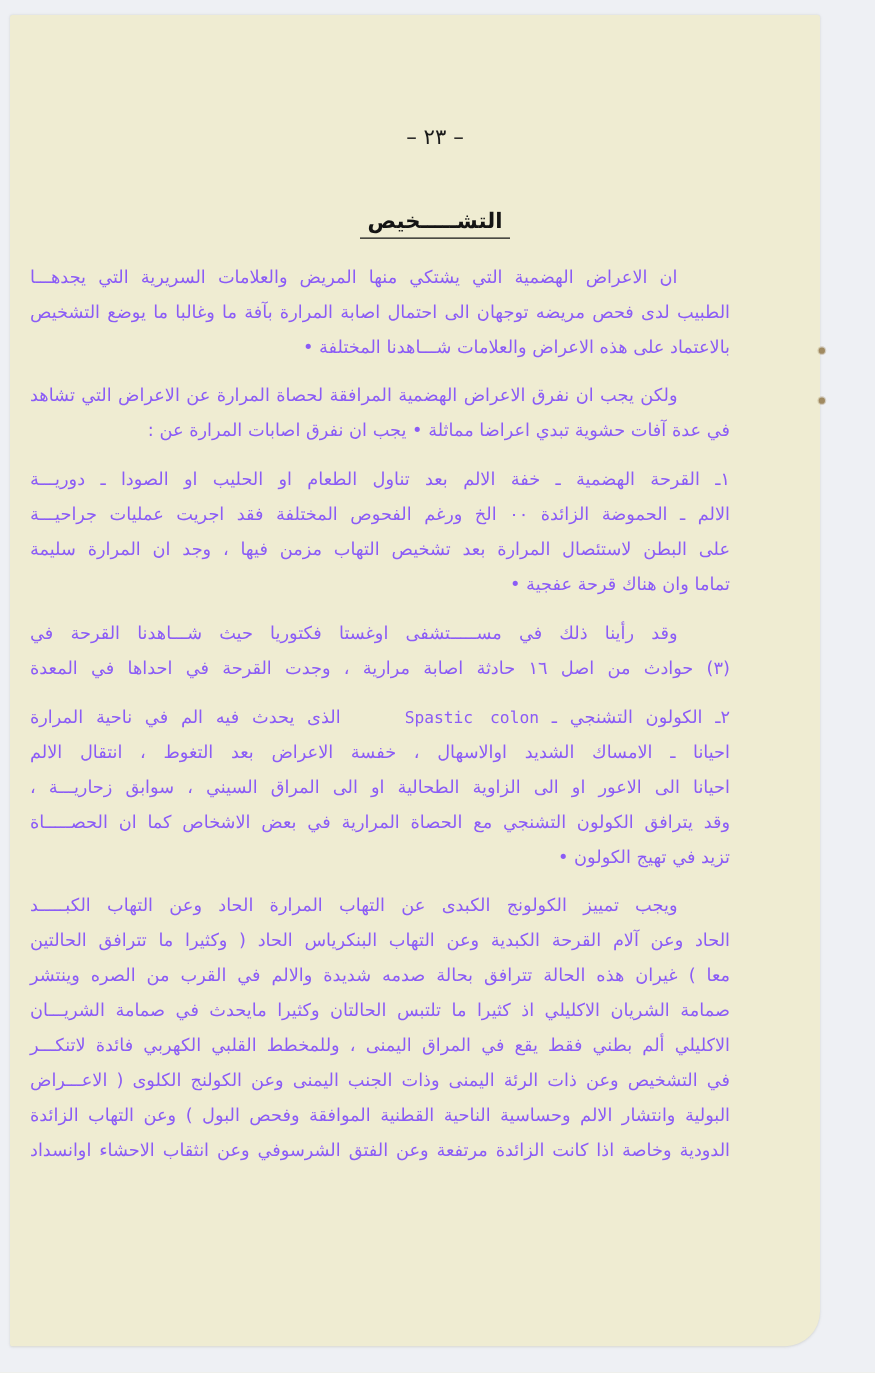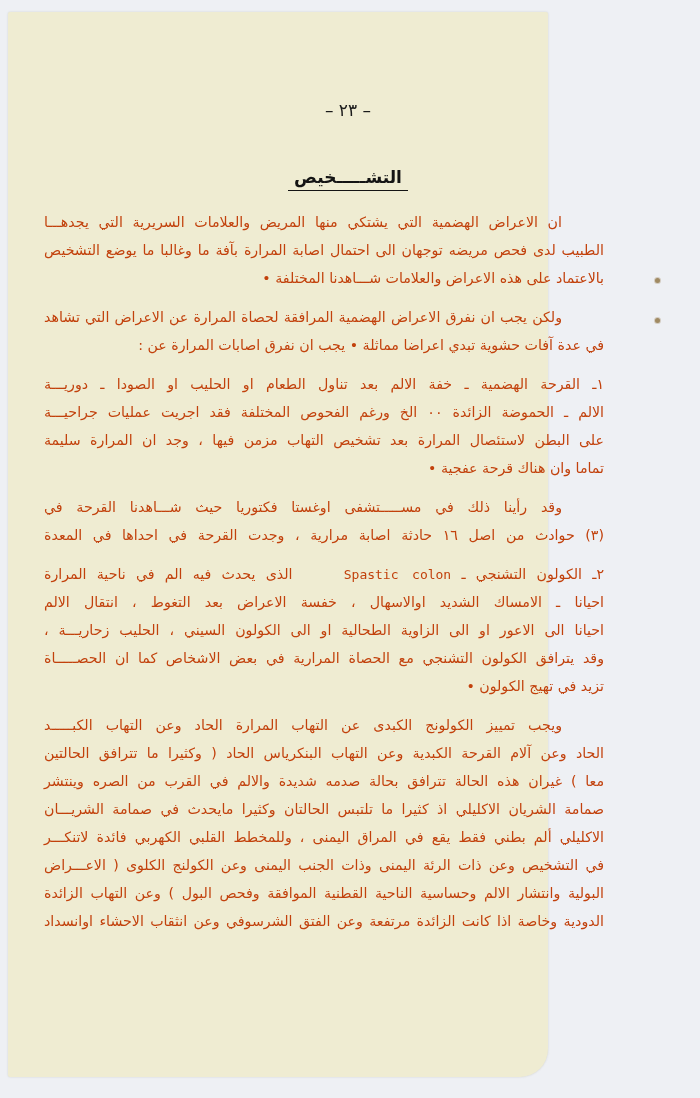--- a/index.html
+++ b/index.html
@@ -7,21 +7,21 @@
     padding: 0;
     width: 700px;
     height: 1098px;
     background: #eef0f4;
     overflow: hidden;
   }
   .paper {
     position: absolute;
     left: 8px;
     top: 12px;
-    width: 540px;
+    width: 648px;
     height: 1065px;
     background: #efecd2;
     border-radius: 2px 2px 28px 2px;
     box-shadow: 0 0 2px rgba(120,120,110,0.25);
   }
   .page-number {
     position: absolute;
     left: 0;
     width: 680px;
     top: 88px;
@@ -44,27 +44,27 @@
     color: #141414;
     direction: rtl;
   }
   .heading span {
     border-bottom: 1.6px solid #141414;
     padding: 0 6px 3px 6px;
     margin-top: 16px;
   }
   .body-text {
     position: absolute;
-    left: 36px;
+    left: 16px;
     width: 560px;
     top: 196px;
     direction: rtl;
     font-family: "DejaVu Sans", sans-serif;
     font-size: 14.2px;
-    color: #c2410c;
+    color: #8b5cf6;
   }
   .para {
     margin: 0 0 11px 0;
   }
   .line {
     display: block;
     height: 28px;
     line-height: 28px;
     white-space: nowrap;
     text-align: justify;
@@ -124,21 +124,21 @@
     </div>
 
     <div class="para">
       <span class="line indent">وقد رأينا ذلك في مســـــتشفى اوغستا فكتوريا  حيث  شـــاهدنا القرحة في</span>
       <span class="line">(٣)  حوادث من اصل  ١٦  حادثة اصابة مرارية  ، وجدت القرحة في احداها في المعدة</span>
     </div>
 
     <div class="para">
       <span class="line" id="spastic-line">٢ـ الكولون التشنجي ـ <span class="latin">Spastic colon</span>  الذى يحدث فيه الم في ناحية المرارة</span>
       <span class="line">احيانا ـ الامساك الشديد  اوالاسهال  ، خفسة الاعراض بعد التغوط ، انتقال الالم</span>
-      <span class="line">احيانا الى الاعور او الى الزاوية الطحالية او الى الكولون السيني  ، الحليب زحاريـــة ،</span>
+      <span class="line">احيانا الى الاعور او الى الزاوية الطحالية او الى المراق السيني  ، سوابق زحاريـــة ،</span>
       <span class="line">وقد يترافق  الكولون التشنجي مع الحصاة المرارية في بعض الاشخاص كما ان الحصـــــاة</span>
       <span class="line last">تزيد في تهيج  الكولون •</span>
     </div>
 
     <div class="para">
       <span class="line indent">ويجب تمييز الكولونج  الكبدى عن التهاب  المرارة الحاد  وعن التهاب الكبـــــد</span>
       <span class="line">الحاد  وعن آلام القرحة الكبدية وعن  التهاب البنكرياس الحاد  ( وكثيرا ما تترافق الحالتين</span>
       <span class="line">معا )  غيران هذه الحالة  تترافق  بحالة صدمه شديدة والالم في القرب من الصره وينتشر</span>
       <span class="line">صمامة الشريان الاكليلي اذ كثيرا ما تلتبس الحالتان وكثيرا مايحدث في  صمامة الشريـــان</span>
       <span class="line">الاكليلي ألم بطني  فقط  يقع في المراق  اليمنى  ، وللمخطط القلبي  الكهربي فائدة لاتنكـــر</span>

